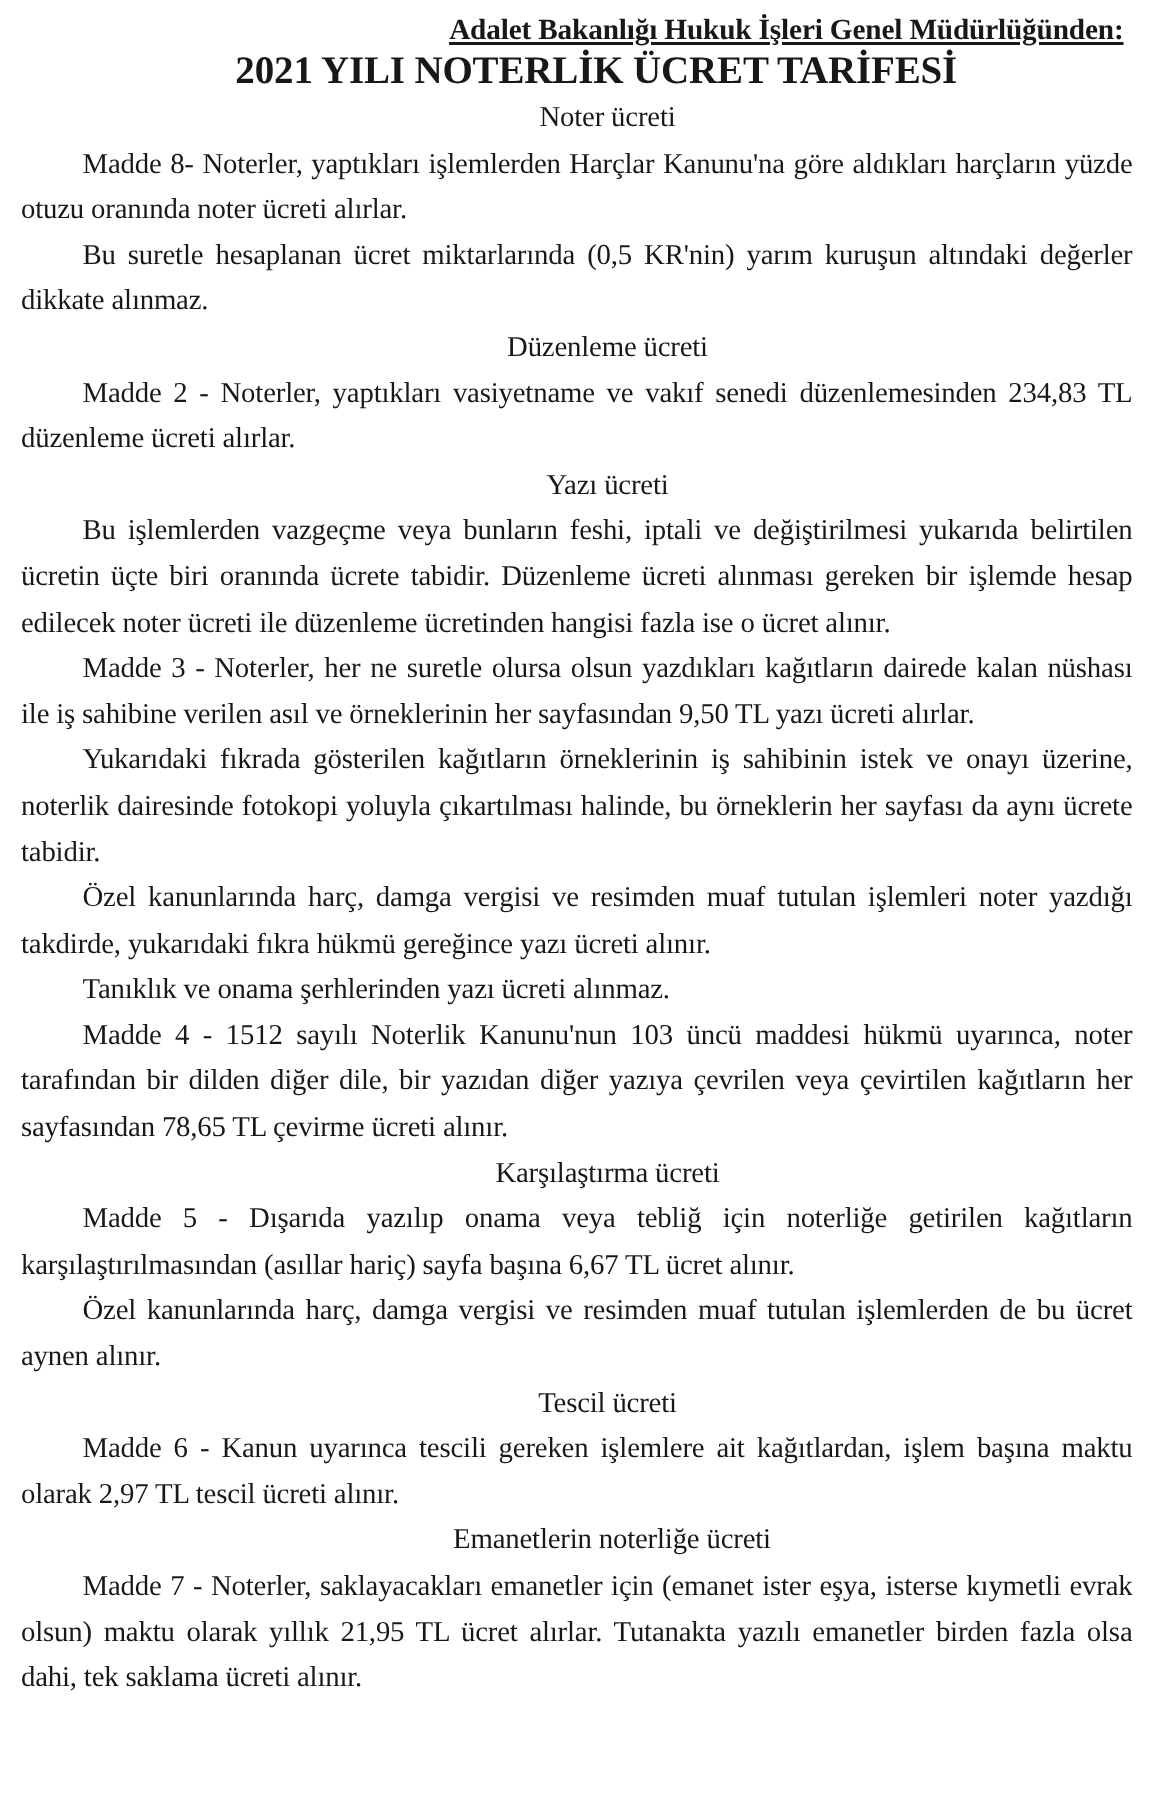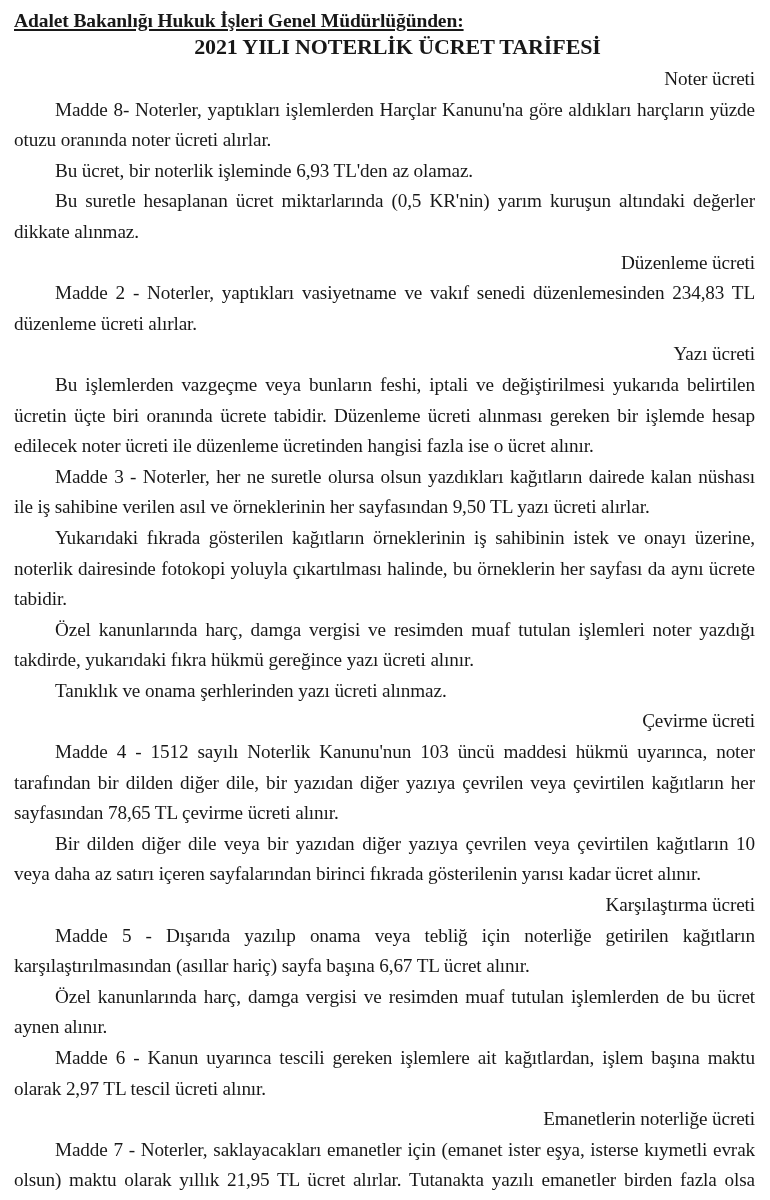--- a/index.html
+++ b/index.html
@@ -24,38 +24,38 @@
     filter: contrast(1.02);
   }
 
   
   .doc-title-block {
     margin: 0 0 2px 0;
   }
 
   .title-line-1 {
     display: block;
-    text-align: left;
+    text-align: right;
     font-weight: bold;
     font-size: 19.5px;
     line-height: 24px;
     letter-spacing: -0.1px;
     text-decoration: underline;
     text-underline-offset: 2px;
     text-decoration-thickness: 1.6px;
     margin: 0;
     padding: 0 6px 0 0;
     white-space: nowrap;
   }
 
   .title-line-2 {
     display: block;
     text-align: center;
     font-weight: bold;
-    font-size: 22px;
+    font-size: 26px;
     line-height: 25px;
     letter-spacing: -0.1px;
     margin: 1px 0 0 0;
     padding: 0 4px 0 30px;
     white-space: nowrap;
   }
 
   
   .body-text {
     margin-top: 5px;
@@ -69,21 +69,21 @@
     text-align: justify;
     text-justify: inter-word;
     text-indent: 41px;
     letter-spacing: -0.12px;
     word-spacing: 0px;
     hyphens: none;
   }
 
   
   p.para.label-line {
-    text-align: right;
+    text-align: center;
     text-indent: 41px;
   }
 
   
   p.para.label-line.wide-indent {
     text-indent: 47px;
   }
 </style>
 </head>
 <body>
@@ -91,34 +91,32 @@
 <div class="page">
 
   <div class="doc-title-block">
     <span class="title-line-1">Adalet Bakanlığı Hukuk İşleri Genel Müdürlüğünden:</span>
     <span class="title-line-2">2021 YILI NOTERLİK ÜCRET TARİFESİ</span>
   </div>
 
   <div class="body-text">
       <p class="para label-line">Noter ücreti</p>
       <p class="para">Madde 8- Noterler, yaptıkları işlemlerden Harçlar Kanunu'na göre aldıkları harçların yüzde otuzu oranında noter ücreti alırlar.</p>
-      <p class="para">Bu ücret, bir noterlik işleminde 6,93 TL'den az olamaz.</p>
       <p class="para">Bu suretle hesaplanan ücret miktarlarında (0,5 KR'nin) yarım kuruşun altındaki değerler dikkate alınmaz.</p>
       <p class="para label-line">Düzenleme ücreti</p>
       <p class="para">Madde 2 - Noterler, yaptıkları vasiyetname ve vakıf senedi düzenlemesinden 234,83 TL düzenleme ücreti alırlar.</p>
       <p class="para label-line">Yazı ücreti</p>
       <p class="para">Bu işlemlerden vazgeçme veya bunların feshi, iptali ve değiştirilmesi yukarıda belirtilen ücretin üçte biri oranında ücrete tabidir. Düzenleme ücreti alınması gereken bir işlemde hesap edilecek noter ücreti ile düzenleme ücretinden hangisi fazla ise o ücret alınır.</p>
       <p class="para">Madde 3 - Noterler, her ne suretle olursa olsun yazdıkları kağıtların dairede kalan nüshası ile iş sahibine verilen asıl ve örneklerinin her sayfasından 9,50 TL yazı ücreti alırlar.</p>
       <p class="para">Yukarıdaki fıkrada gösterilen kağıtların örneklerinin iş sahibinin istek ve onayı üzerine, noterlik dairesinde fotokopi yoluyla çıkartılması halinde, bu örneklerin her sayfası da aynı ücrete tabidir.</p>
       <p class="para">Özel kanunlarında harç, damga vergisi ve resimden muaf tutulan işlemleri noter yazdığı takdirde, yukarıdaki fıkra hükmü gereğince yazı ücreti alınır.</p>
       <p class="para">Tanıklık ve onama şerhlerinden yazı ücreti alınmaz.</p>
-      <p class="para label-line">Çevirme ücreti</p>
       <p class="para">Madde 4 - 1512 sayılı Noterlik Kanunu'nun 103 üncü maddesi hükmü uyarınca, noter tarafından bir dilden diğer dile, bir yazıdan diğer yazıya çevrilen veya çevirtilen kağıtların her sayfasından 78,65 TL çevirme ücreti alınır.</p>
-      <p class="para">Bir dilden diğer dile veya bir yazıdan diğer yazıya çevrilen veya çevirtilen kağıtların 10 veya daha az satırı içeren sayfalarından birinci fıkrada gösterilenin yarısı kadar ücret alınır.</p>
       <p class="para label-line">Karşılaştırma ücreti</p>
       <p class="para">Madde 5 - Dışarıda yazılıp onama veya tebliğ için noterliğe getirilen kağıtların karşılaştırılmasından (asıllar hariç) sayfa başına 6,67 TL ücret alınır.</p>
       <p class="para">Özel kanunlarında harç, damga vergisi ve resimden muaf tutulan işlemlerden de bu ücret aynen alınır.</p>
+      <p class="para label-line">Tescil ücreti</p>
       <p class="para">Madde 6 - Kanun uyarınca tescili gereken işlemlere ait kağıtlardan, işlem başına maktu olarak 2,97 TL tescil ücreti alınır.</p>
       <p class="para label-line wide-indent">Emanetlerin noterliğe ücreti</p>
       <p class="para">Madde 7 - Noterler, saklayacakları emanetler için (emanet ister eşya, isterse kıymetli evrak olsun) maktu olarak yıllık 21,95 TL ücret alırlar. Tutanakta yazılı emanetler birden fazla olsa dahi, tek saklama ücreti alınır.</p>
     </div>
 
 </div>
 
 </body></html>

